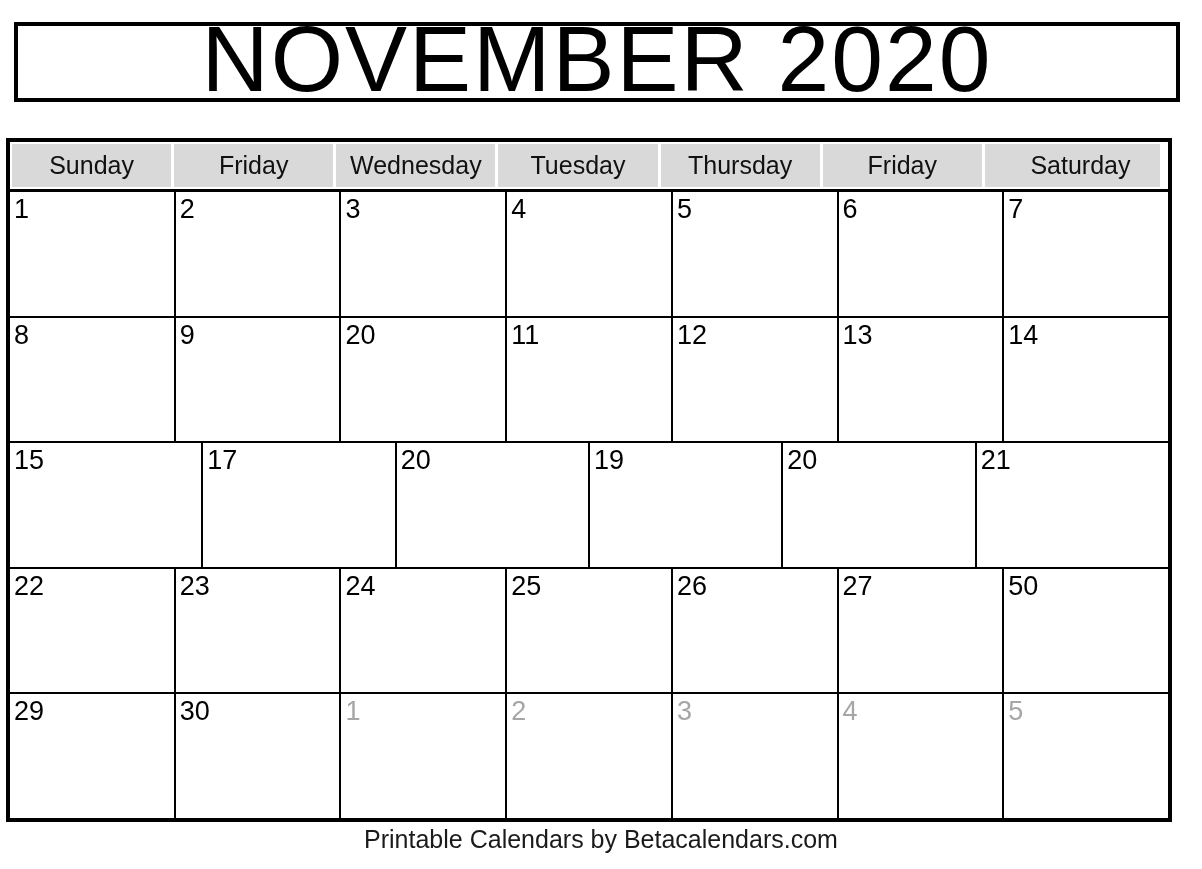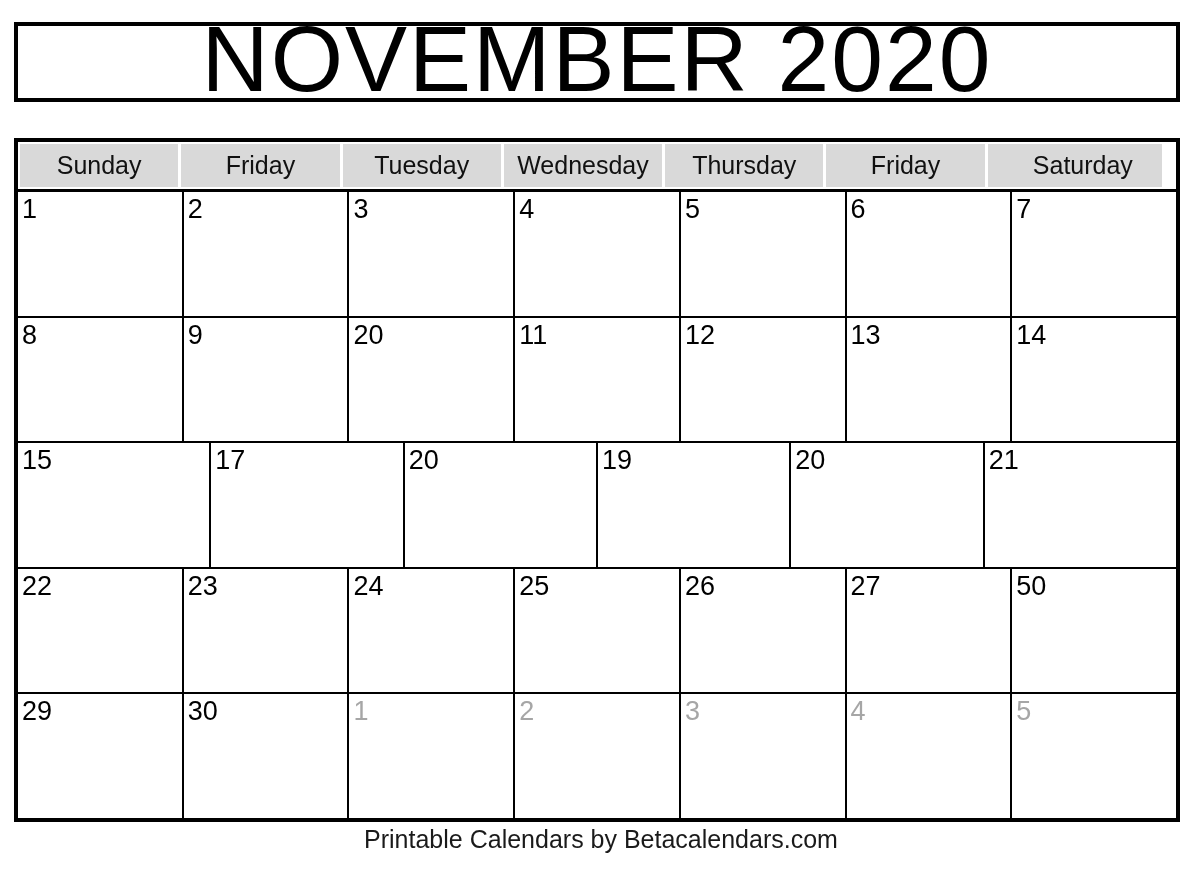--- a/index.html
+++ b/index.html
@@ -43,21 +43,21 @@
     font-weight: 400;
     letter-spacing: 2px;
     color: #000000;
     white-space: nowrap;
     transform: translateY(-3px);
   }
 
   
   .calendar {
     position: absolute;
-    left: 14px;
+    left: 6px;
     top: 138px;
     width: 1166px;
     height: 684px;
     box-sizing: border-box;
     border: 4px solid #000000;
     background: #ffffff;
     display: flex;
     flex-direction: column;
   }
 
@@ -76,21 +76,21 @@
     display: flex;
     align-items: center;
     justify-content: center;
     box-sizing: border-box;
     border-right: 3px solid #ffffff;
     margin: 2px 0 2px 0;
   }
   .weekday-cell:first-child { margin-left: 2px; }
   .weekday-cell:last-child {
     border-right: none;
-    margin-right: 14px;
+    margin-right: 8px;
     padding-left: 16px;
   }
   .weekday-label {
     font-size: 25px;
     line-height: 1;
     color: #111111;
     white-space: nowrap;
   }
 
   .weeks {
@@ -159,24 +159,24 @@
   <div class="calendar">
 
     <div class="weekday-row">
       <div class="weekday-cell">
         <span class="weekday-label">Sunday</span>
       </div>
       <div class="weekday-cell">
         <span class="weekday-label">Friday</span>
       </div>
       <div class="weekday-cell">
+        <span class="weekday-label">Wednesday</span>
+      </div>
+      <div class="weekday-cell">
         <span class="weekday-label">Tuesday</span>
-      </div>
-      <div class="weekday-cell">
-        <span class="weekday-label">Wednesday</span>
       </div>
       <div class="weekday-cell">
         <span class="weekday-label">Thursday</span>
       </div>
       <div class="weekday-cell">
         <span class="weekday-label">Friday</span>
       </div>
       <div class="weekday-cell">
         <span class="weekday-label">Saturday</span>
       </div>

